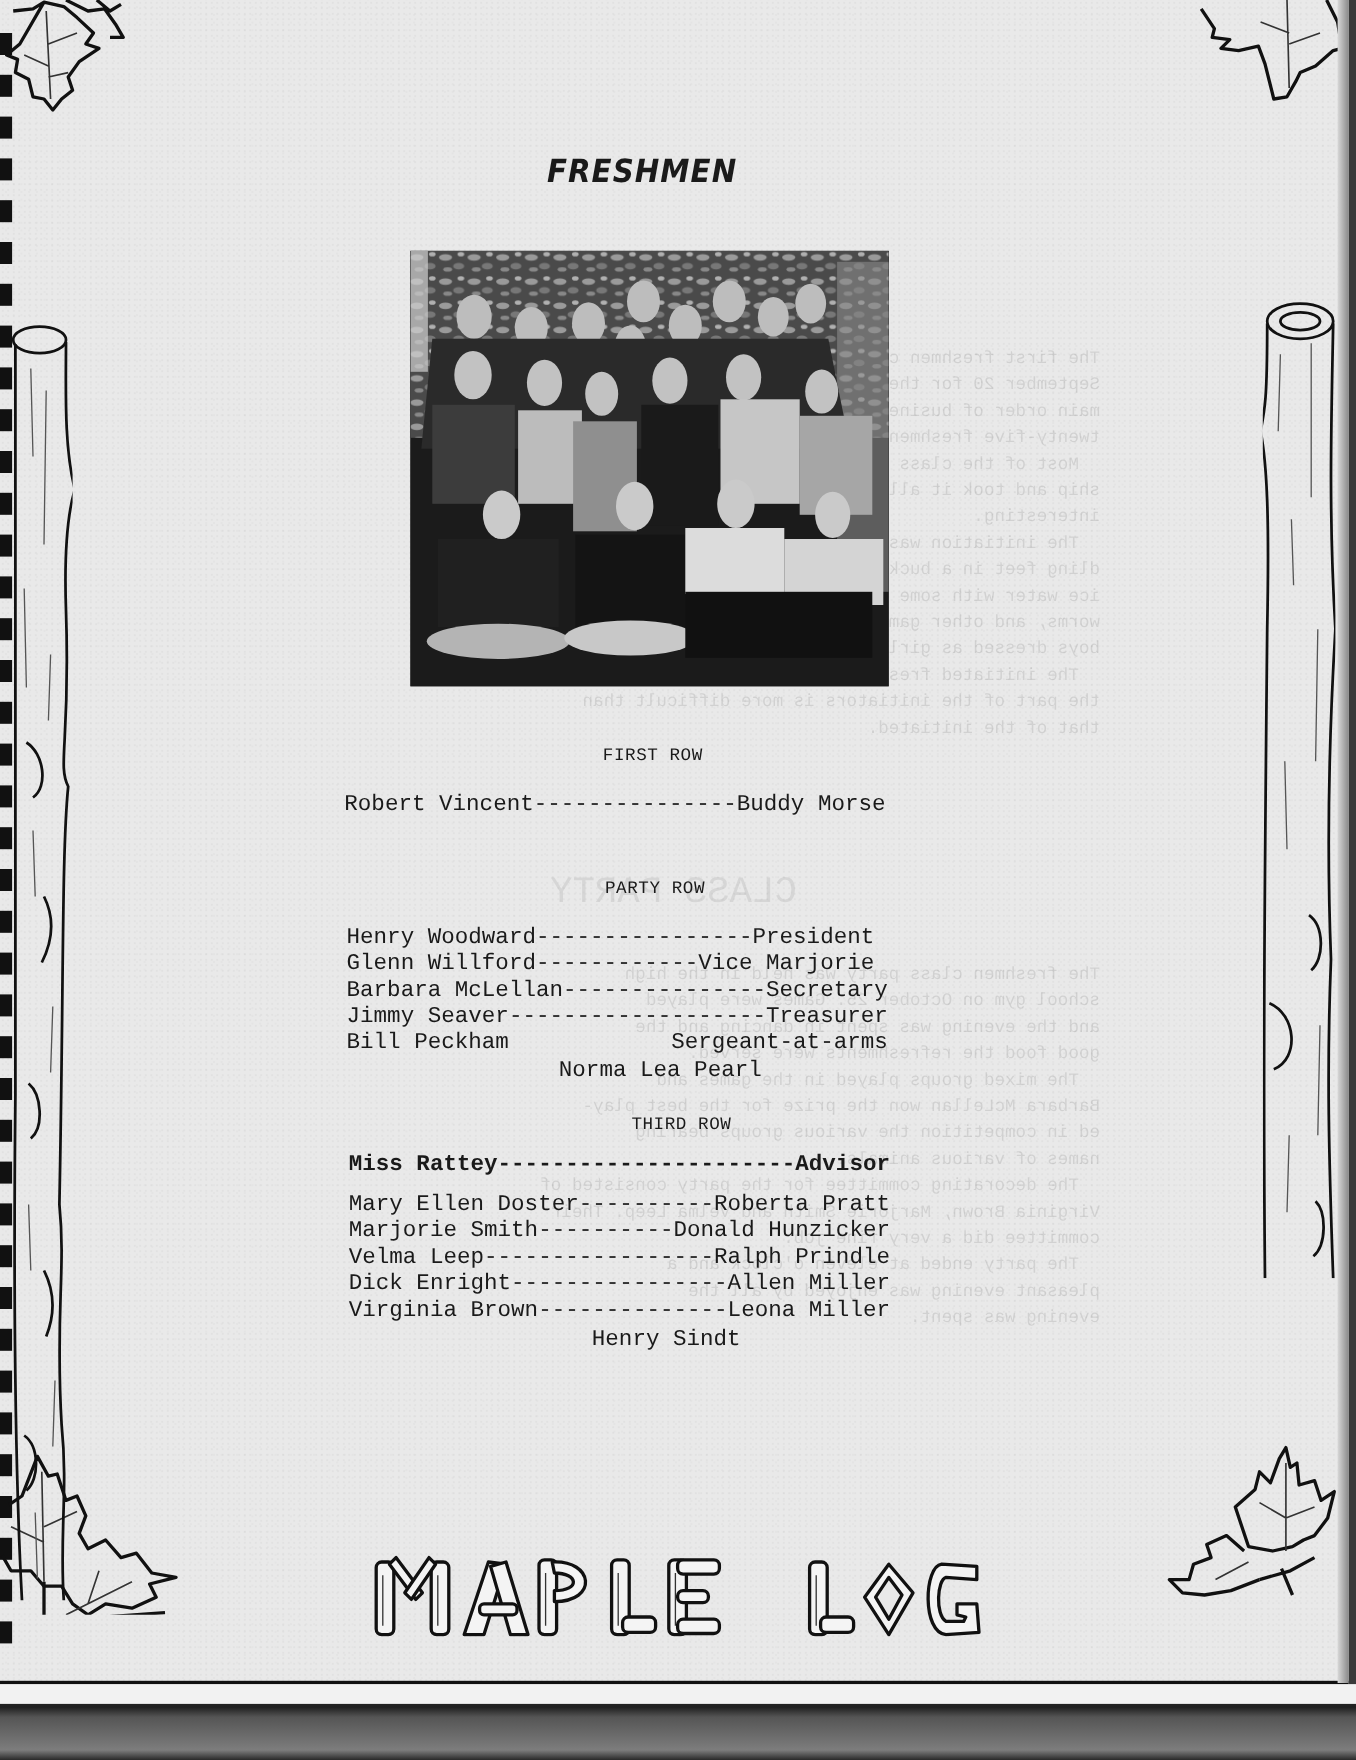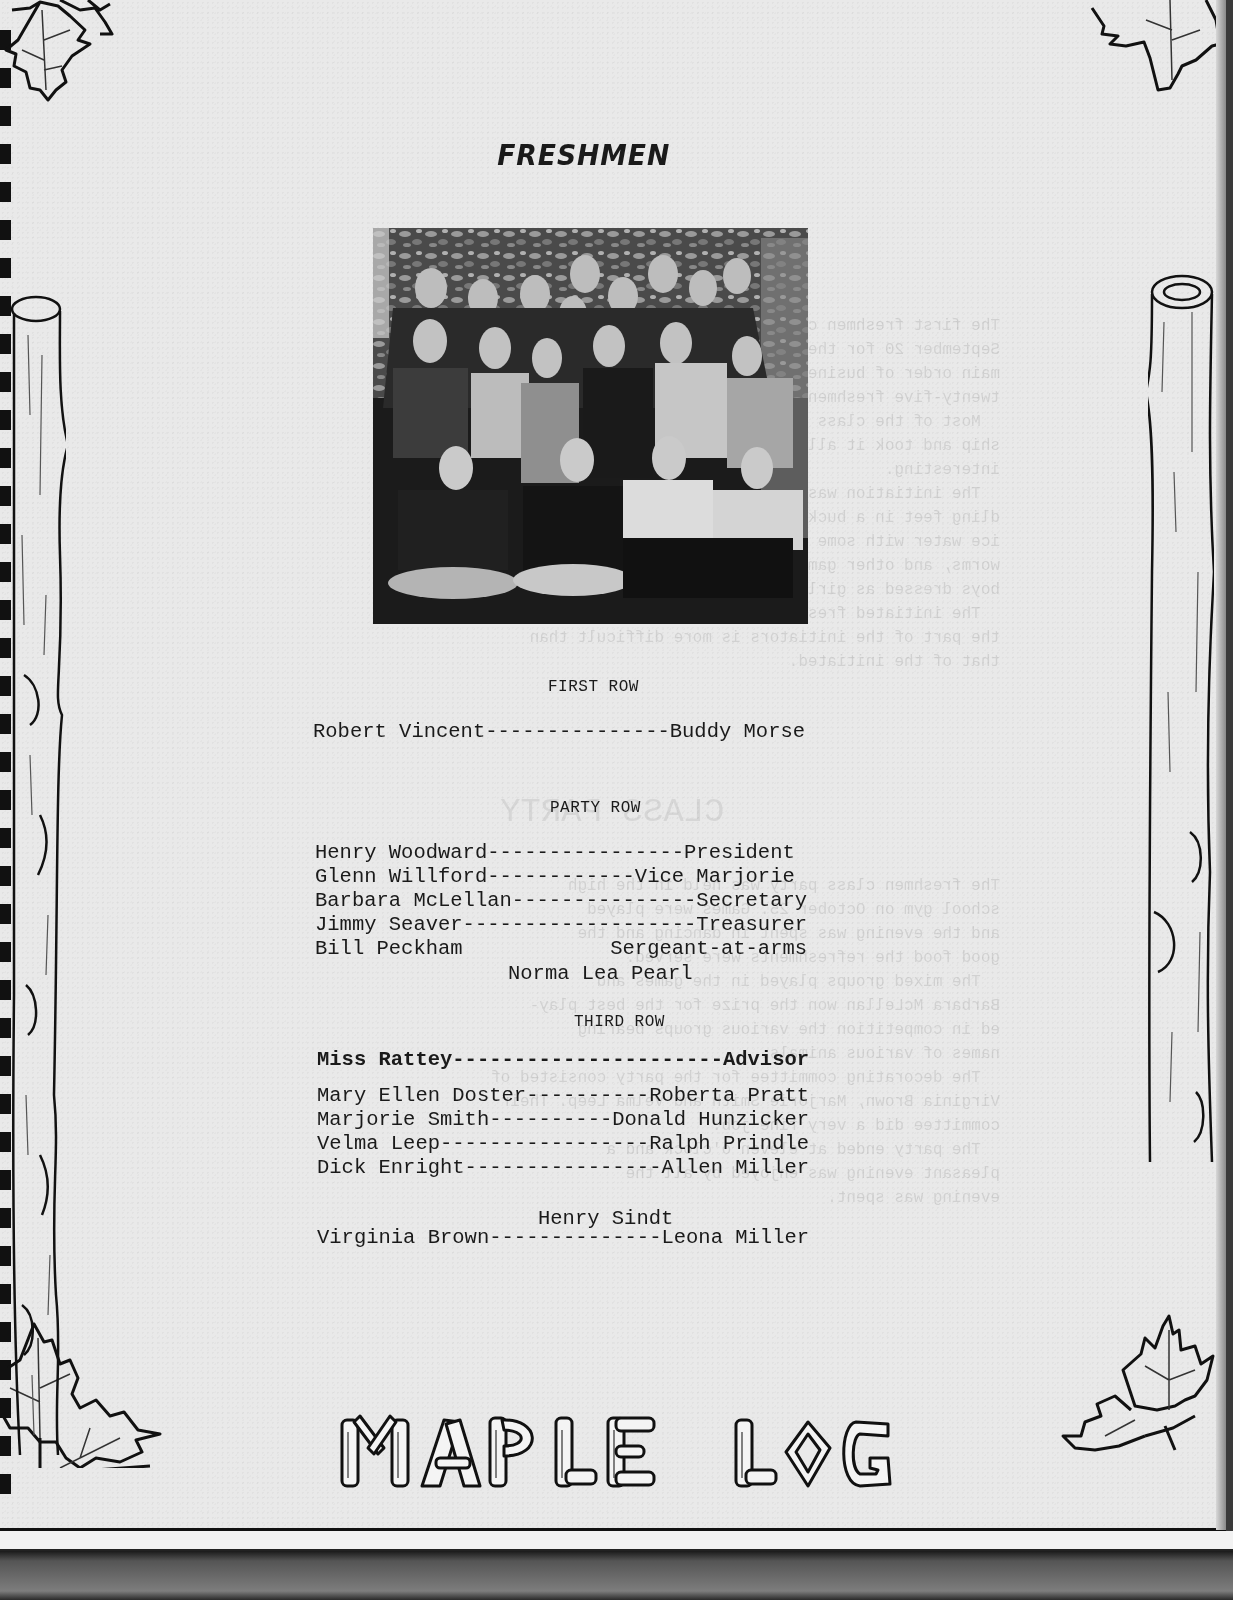--- a/index.html
+++ b/index.html
@@ -280,21 +280,21 @@
   <div class="typed" style="left:315px;top:913px;">Jimmy Seaver-------------------Treasurer</div>
   <div class="typed" style="left:315px;top:937px;">Bill Peckham            Sergeant-at-arms</div>
   <div class="typed" style="left:508px;top:962px;">Norma Lea Pearl</div>
 
   <div class="typed heading" style="left:552px;top:1010px;margin-left:22px;">THIRD ROW</div>
   <div class="typed" style="left:317px;top:1048px;font-weight:bold;">Miss Rattey----------------------Advisor</div>
   <div class="typed" style="left:317px;top:1084px;text-align:center;">Mary Ellen Doster----------Roberta Pratt</div>
   <div class="typed" style="left:317px;top:1108px;">Marjorie Smith----------Donald Hunzicker</div>
   <div class="typed" style="left:317px;top:1132px;">Velma Leep-----------------Ralph Prindle</div>
   <div class="typed" style="left:317px;top:1156px;">Dick Enright----------------Allen Miller</div>
-  <div class="typed" style="left:317px;top:1226px;">Virginia Brown--------------Leona Miller</div>
+  <div class="typed" style="left:317px;top:1180px;">Virginia Brown--------------Leona Miller</div>
   <div class="typed" style="left:538px;top:1207px;">Henry Sindt</div>
 
   <div class="maple-log">
     <svg width="560" height="80" viewBox="0 0 560 80">
       <g fill="#f4f4f4" stroke="#111" stroke-width="3" stroke-linejoin="round">
 
         <rect x="2" y="12" width="16" height="66" rx="5"></rect>
         <rect x="52" y="12" width="16" height="66" rx="5"></rect>
         <path d="M14 14 L38 46 L44 40 L20 8 Z"></path>
         <path d="M56 14 L34 46 L28 40 L50 8 Z"></path>

